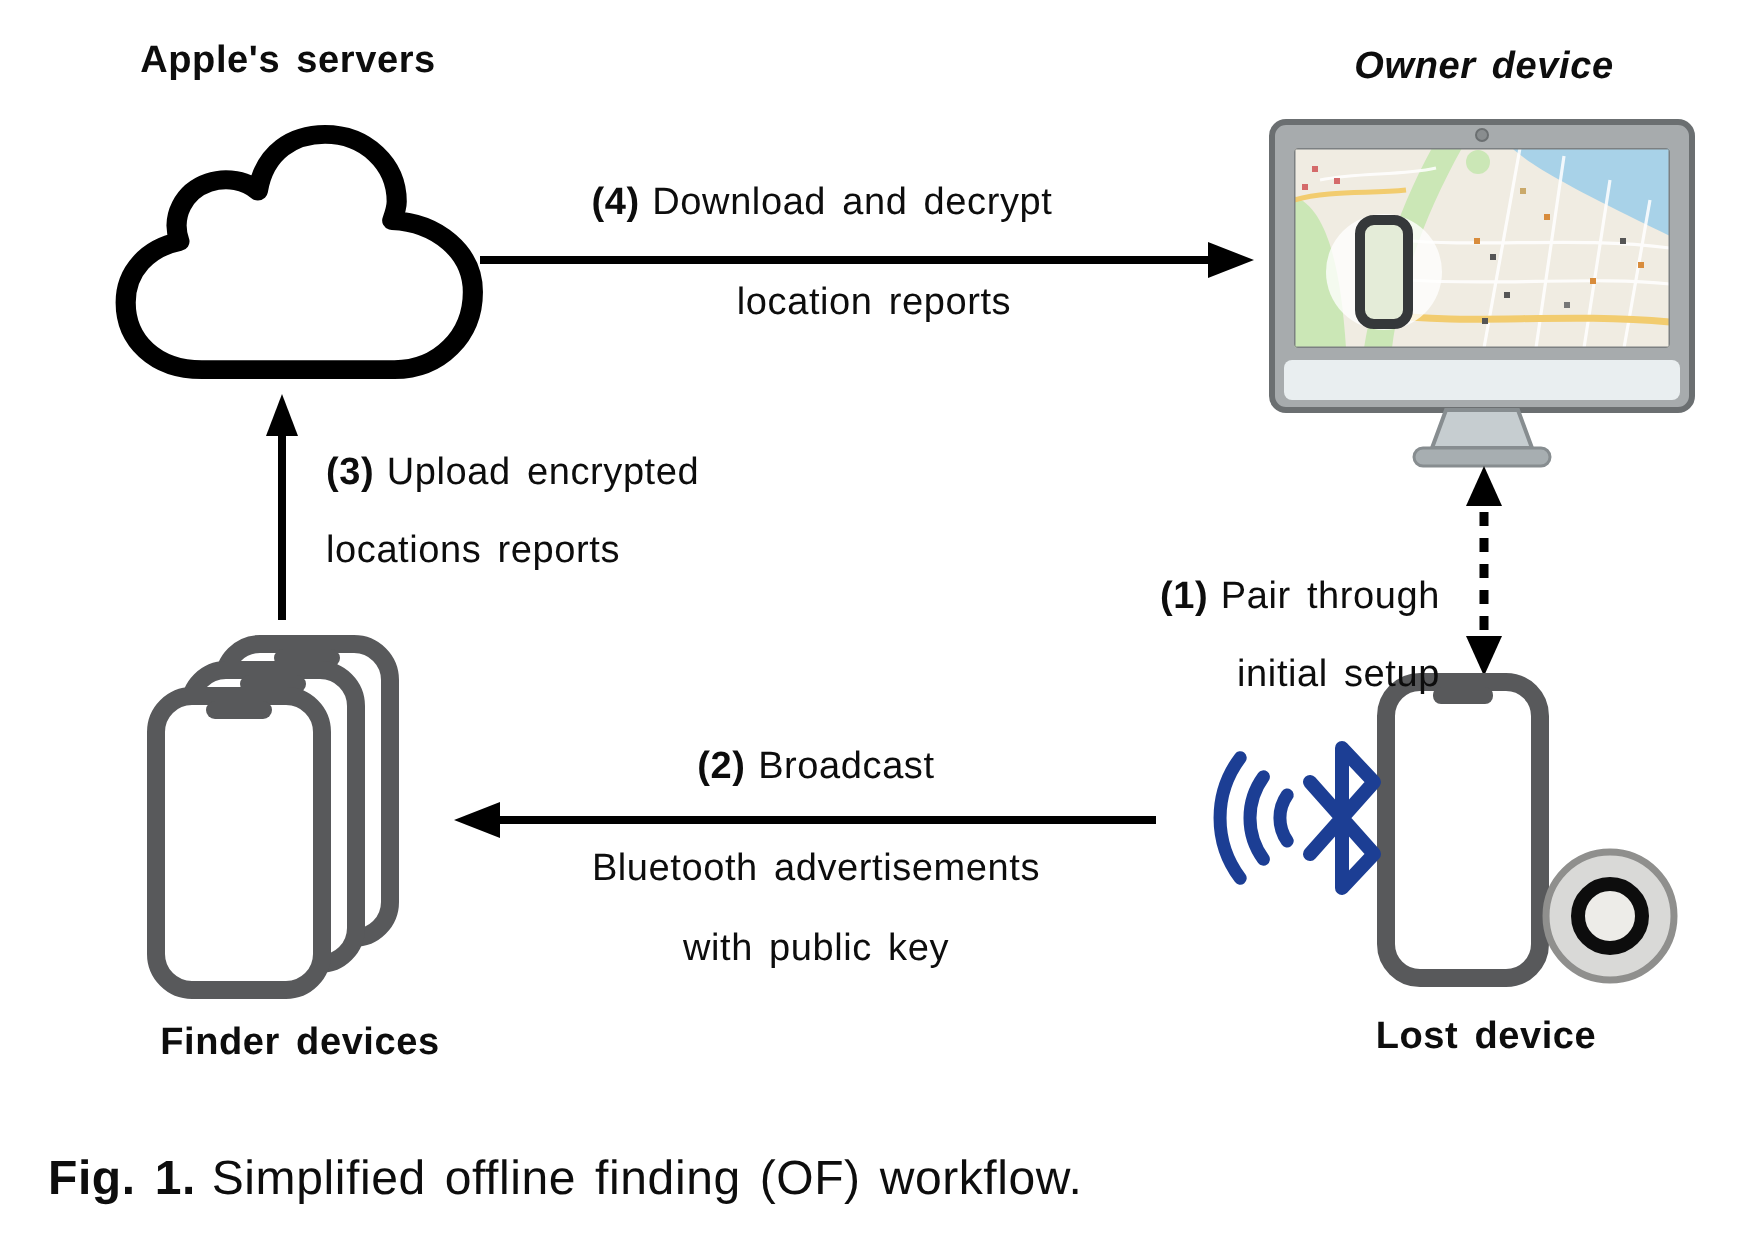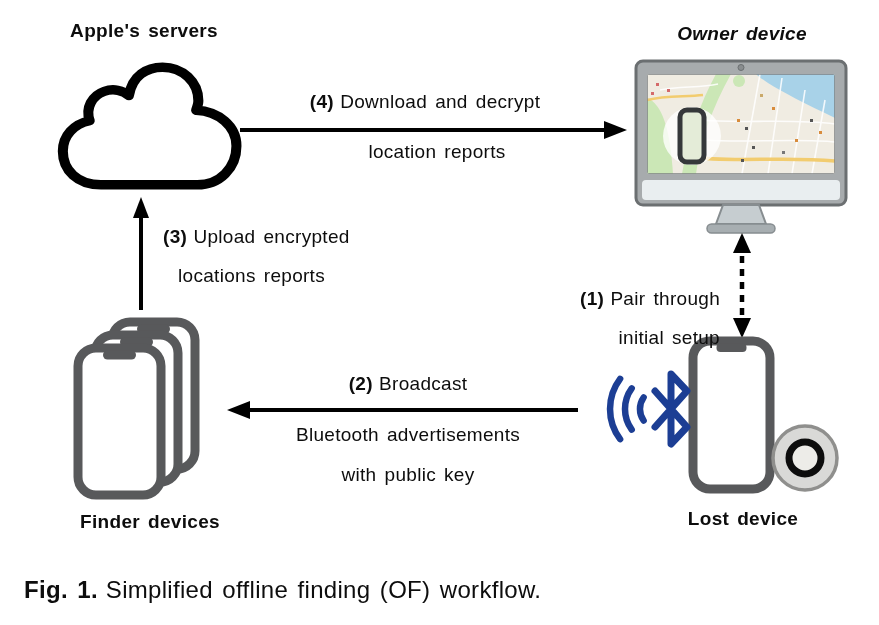--- a/index.html
+++ b/index.html
@@ -131,29 +131,29 @@
   <g>
     <circle cx="805" cy="458" r="32" fill="#d9d9d7" stroke="#8f8f8d" stroke-width="3.5"></circle>
     <circle cx="805" cy="458" r="16" fill="#edece8" stroke="#0d0d0d" stroke-width="7"></circle>
   </g>
 </svg>
 
   <div class="t node center" style="left:38px;top:17px;width:212px;">Apple's servers</div>
 
   <div class="t node center" style="left:638px;top:20px;width:208px;font-style:italic;">Owner device</div>
 
-  <div class="t center" style="left:242px;top:88px;width:366px;text-align:center;">
+  <div class="t center" style="left:228px;top:88px;width:366px;text-align:center;">
     <span class="b">(4)</span><span>Download and decrypt</span>
   </div>
   <div class="t center" style="left:242px;top:138px;width:366px;margin-left:12px;">location reports</div>
 
   <div class="t" style="left:163px;top:223px;text-align:center;">
     <span class="b">(3)</span><span>Upload encrypted</span>
   </div>
-  <div class="t" style="left:178px;top:262px;text-align:center;">locations reports</div>
+  <div class="t" style="left:163px;top:262px;text-align:center;">locations reports</div>
 
   <div class="t right" style="left:470px;top:251px;width:250px;">
     <span class="b">(1)</span><span>Pair through</span>
   </div>
   <div class="t right" style="left:470px;top:290px;width:250px;">initial setup</div>
 
   <div class="t center" style="left:238px;top:370px;width:340px;">
     <span class="b">(2)</span><span>Broadcast</span>
   </div>
   <div class="t center" style="left:238px;top:421px;width:340px;">Bluetooth advertisements</div>

